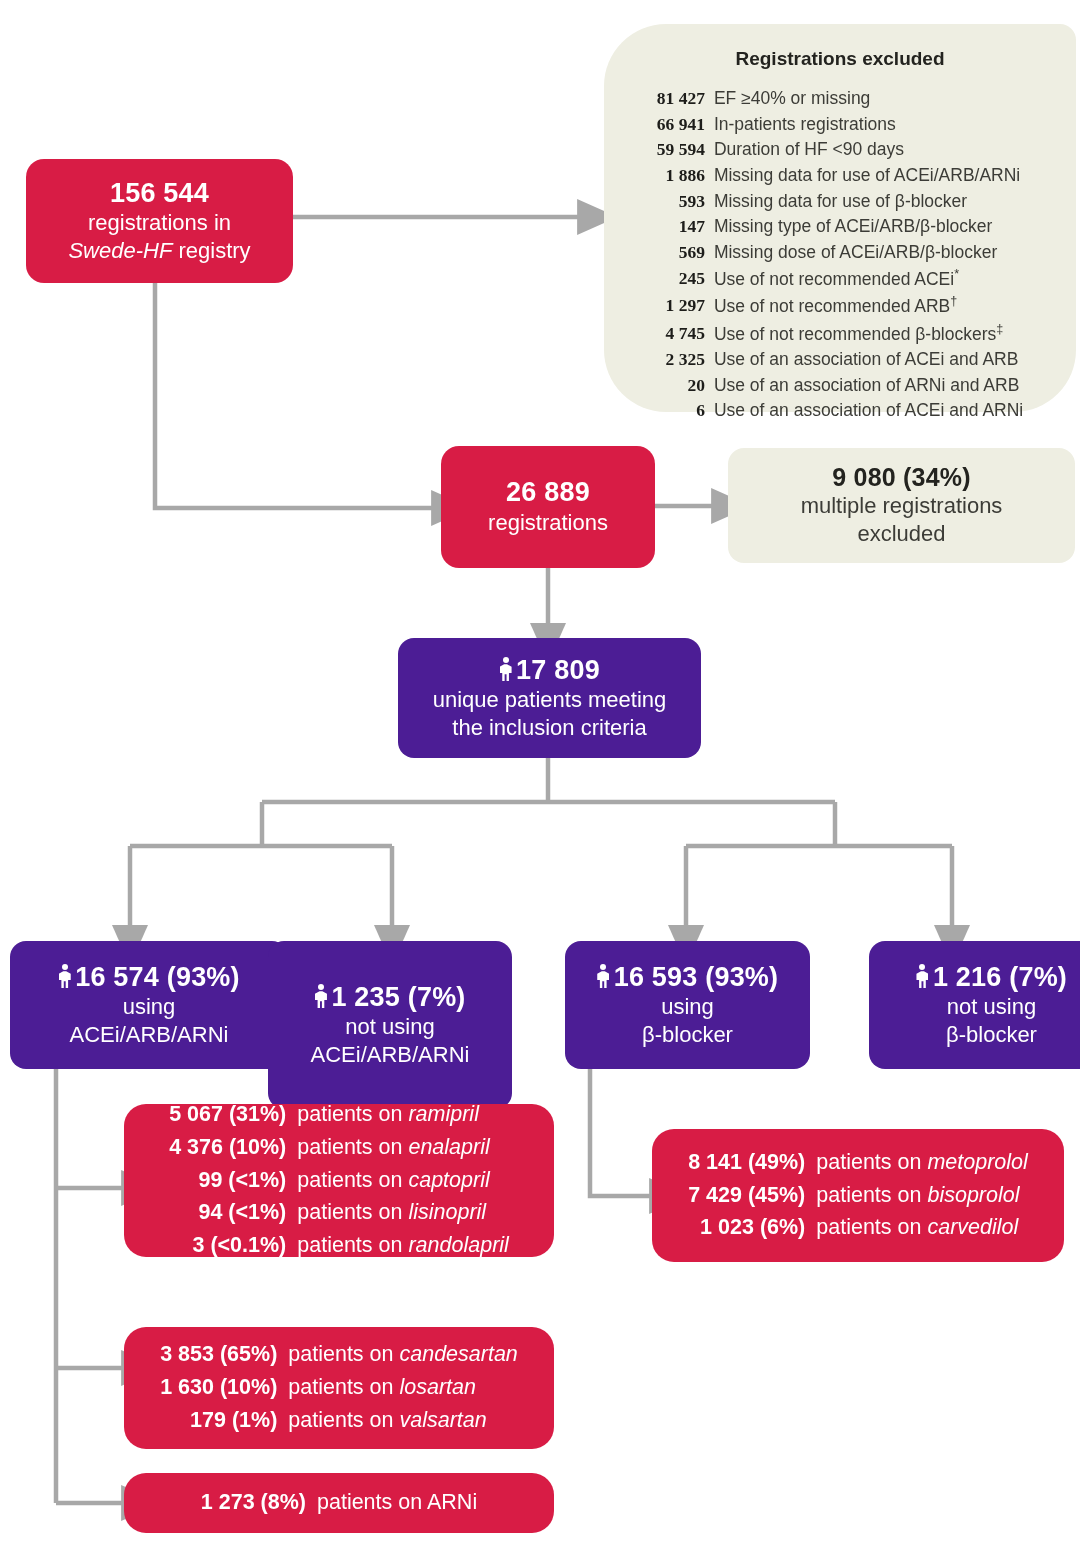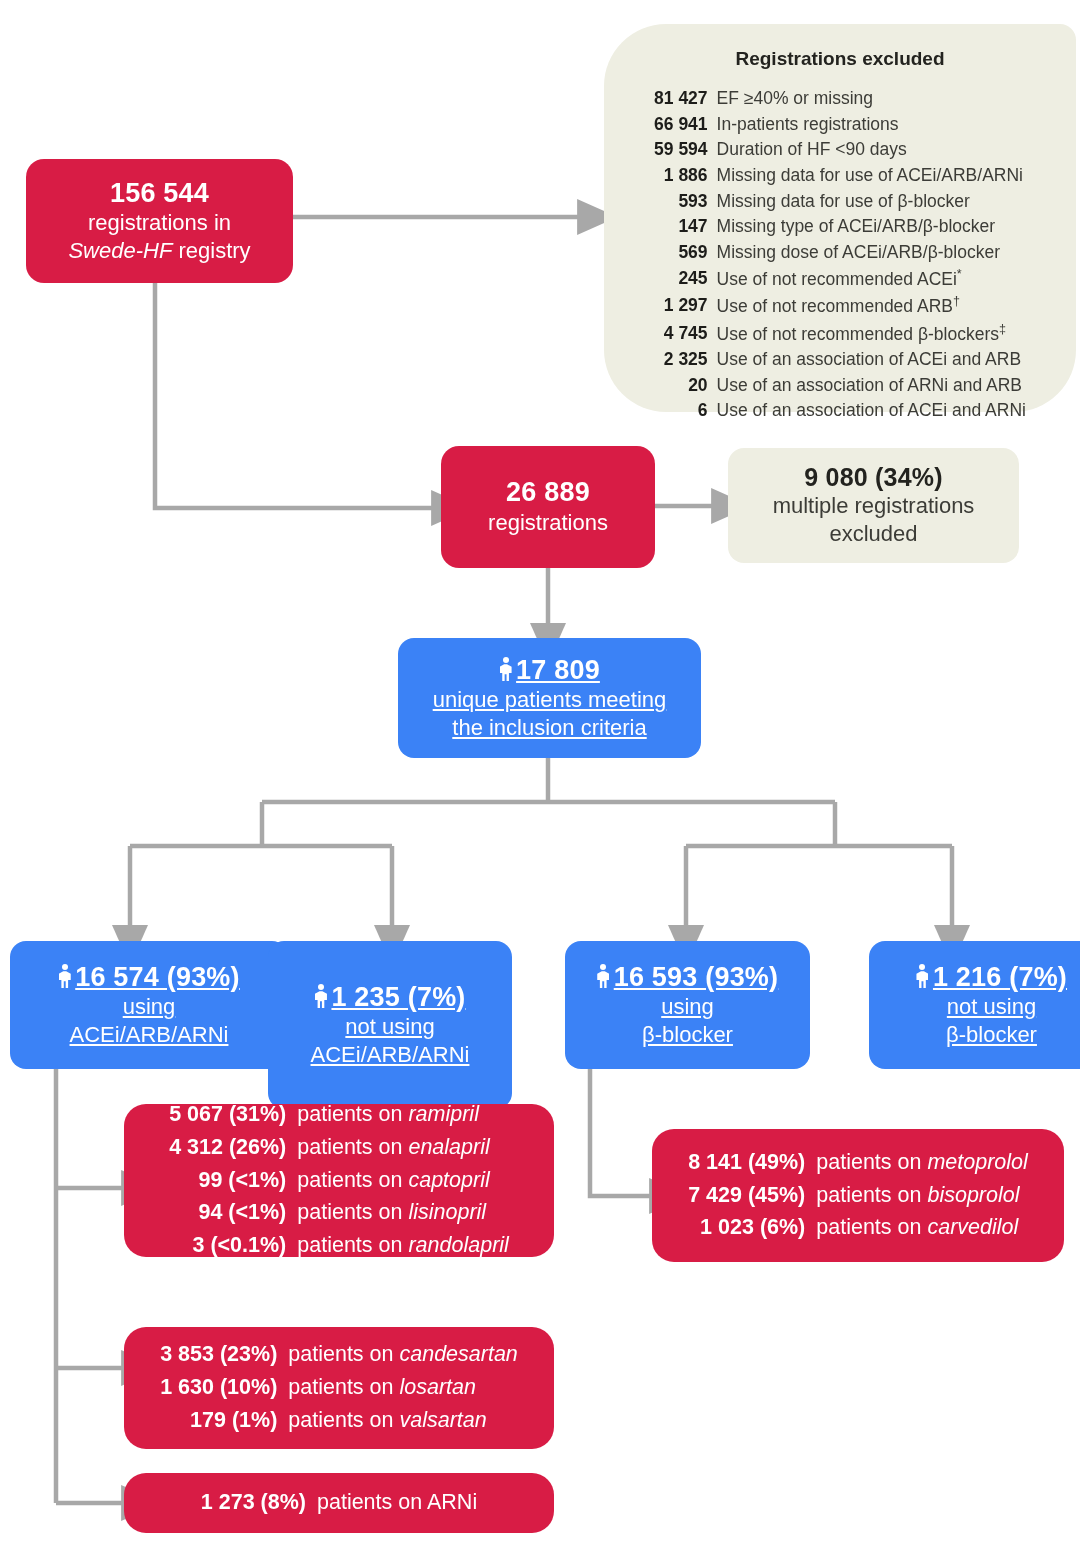--- a/index.html
+++ b/index.html
@@ -34,24 +34,23 @@
     align-items: center;
     justify-content: center;
     text-align: center;
   }
   .box.red {
     background: #d81c45;
     color: #ffffff;
     border-radius: 18px;
   }
   .box.teal {
-    background: #3b82f6;
+    background: #4c1d95;
     color: #ffffff;
     border-radius: 16px;
-    text-decoration: underline;
   }
   .box.cream {
     background: #eeeee2;
     color: #2b2b28;
     border-radius: 16px;
   }
   .big {
     font-size: 27px;
     font-weight: bold;
     line-height: 1.16;
@@ -92,20 +91,21 @@
     color: #3c3c37;
     padding: 1.4px 0;
     white-space: nowrap;
     line-height: 1.3;
   }
   #excl td.n {
     font-weight: bold;
     text-align: right;
     color: #1d1d1a;
     padding-right: 9px;
+    font-family: Liberation Serif, serif;
   }
   sup { font-size: .72em; }
 
   
   .person {
     display: inline-block;
     width: 13px;
     height: 25px;
     position: relative;
     vertical-align: -3px;
@@ -262,21 +262,21 @@
     <div class="sub">
       <span class="it">Swede-HF</span><span> registry</span>
     </div>
   </div>
 
   <div class="box red" style="left:441px; top:430px; width:214px; height:122px;">
     <div class="big">26 889</div>
     <div class="sub">registrations</div>
   </div>
 
-  <div class="box cream" style="left:728px; top:432px; width:291px; height:115px;">
+  <div class="box cream" style="left:728px; top:432px; width:347px; height:115px;">
     <div class="big" style="font-size:25px; color:#23231f;">9 080 (34%)</div>
     <div class="sub" style="color:#3c3c37;">multiple registrations</div>
     <div class="sub" style="color:#3c3c37;">excluded</div>
   </div>
 
   <div class="box teal" style="left:398px; top:622px; width:303px; height:120px;">
     <div class="big">
       <span class="person"></span><span>17 809</span>
     </div>
     <div class="sub">unique patients meeting</div>
@@ -316,21 +316,21 @@
   </div>
 
   <div class="druglist" style="left:124px; top:1088px; width:430px; height:153px;">
     <table>
         <tbody id="acei-rows">
           <tr>
             <td class="n">5 067 (31%)</td>
             <td class="d">patients on <span class="it">ramipril</span></td>
           </tr>
           <tr>
-            <td class="n">4 312 (26%)</td>
+            <td class="n">4 376 (10%)</td>
             <td class="d">patients on <span class="it">enalapril</span></td>
           </tr>
           <tr>
             <td class="n">99 (&lt;1%)</td>
             <td class="d">patients on <span class="it">captopril</span></td>
           </tr>
           <tr>
             <td class="n">94 (&lt;1%)</td>
             <td class="d">patients on <span class="it">lisinopril</span></td>
           </tr>
@@ -339,21 +339,21 @@
             <td class="d">patients on <span class="it">randolapril</span></td>
           </tr>
         </tbody>
       </table>
   </div>
 
   <div class="druglist" style="left:124px; top:1311px; width:430px; height:122px;">
     <table>
         <tbody id="arb-rows">
           <tr>
-            <td class="n">3 853 (23%)</td>
+            <td class="n">3 853 (65%)</td>
             <td class="d">patients on <span class="it">candesartan</span></td>
           </tr>
           <tr>
             <td class="n">1 630 (10%)</td>
             <td class="d">patients on <span class="it">losartan</span></td>
           </tr>
           <tr>
             <td class="n">179 (1%)</td>
             <td class="d">patients on <span class="it">valsartan</span></td>
           </tr>

